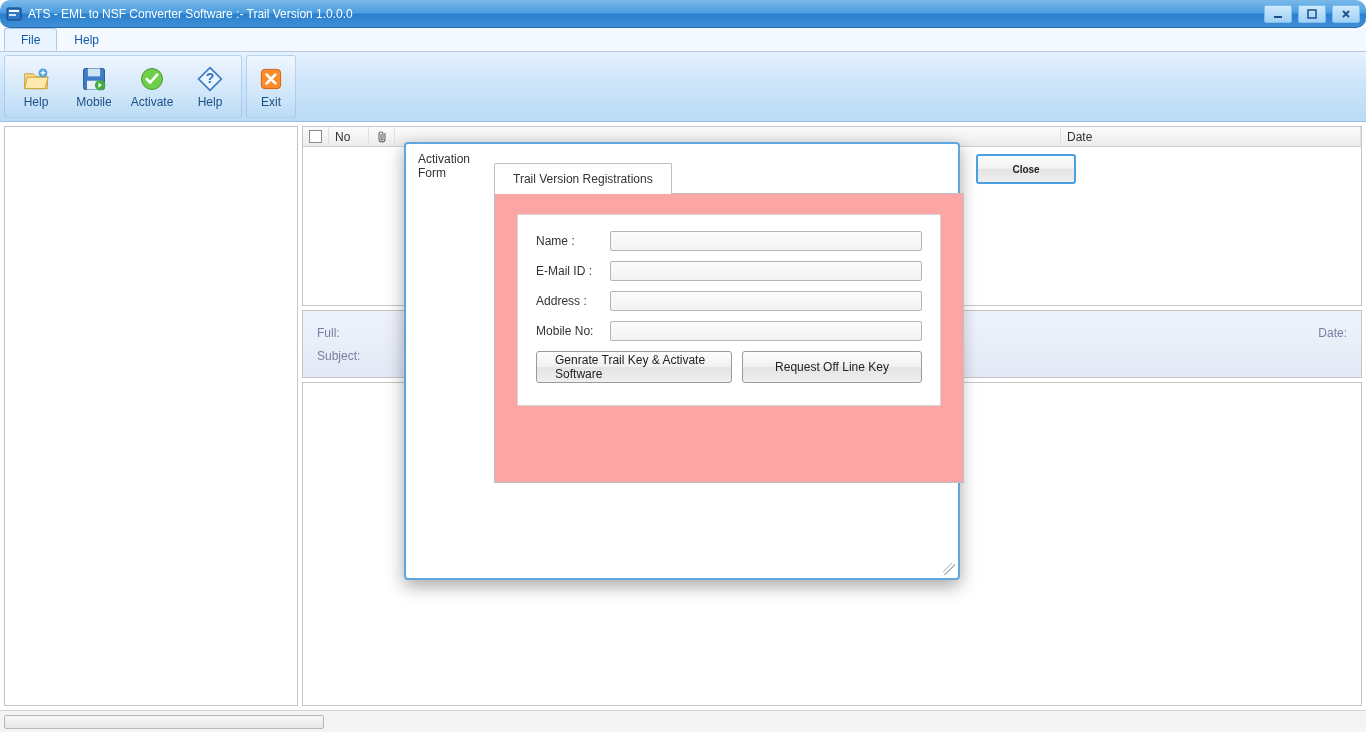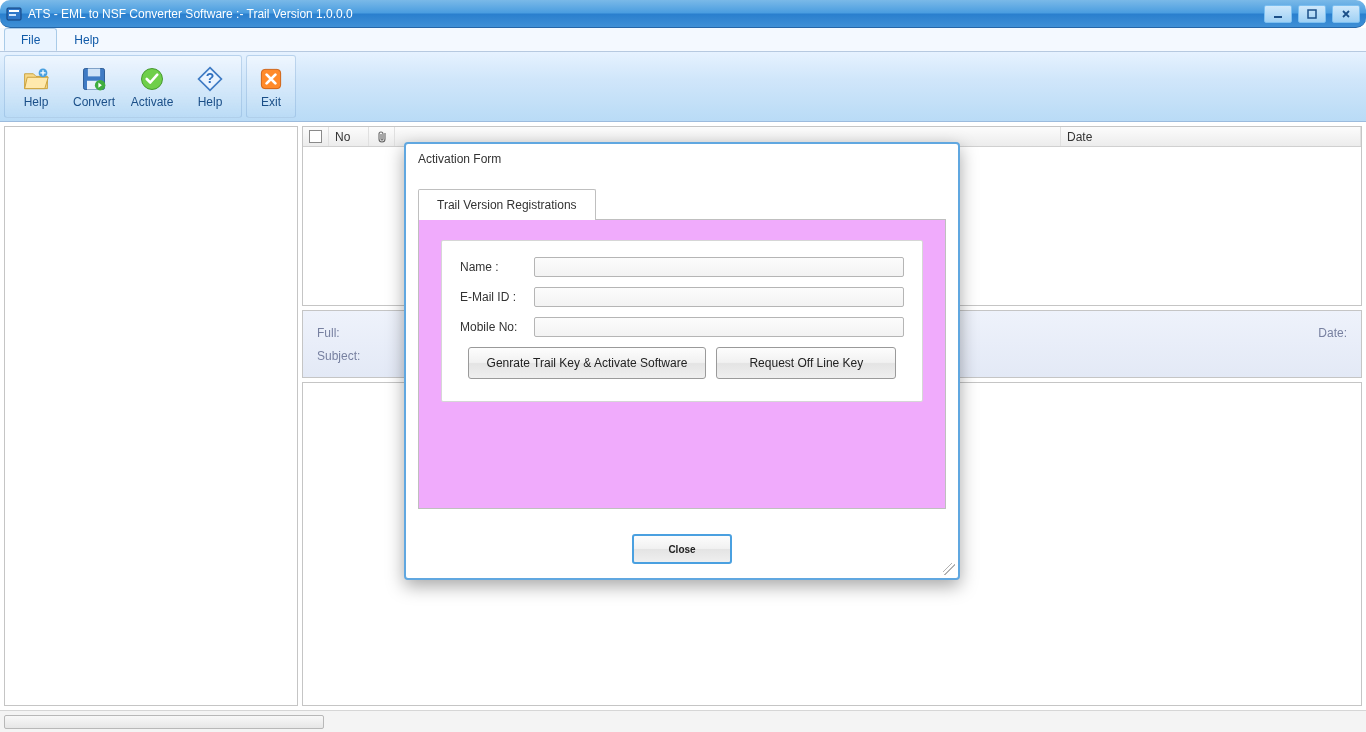--- a/index.html
+++ b/index.html
@@ -101,38 +101,38 @@
   }
   .progress-track {
     width:320px; height:14px; border:1px solid #b8b8b8; border-radius:2px;
     background: linear-gradient(to bottom,#f8f8f8,#e6e6e6);
   }
   
   .modal-shadow {
     position:absolute; left:404px; top:142px; width:556px; height:438px;
     background:#fff; border:2px solid #60a7e0; border-radius:4px;
     box-shadow: 0 6px 18px rgba(0,0,0,.35);
-    display:flex; flex-direction:column;
+    display:flex; flex-direction:row;
   }
   .modal-title {
     padding:8px 12px 4px; font-size:12px; color:#333;
   }
   .modal-body { flex:1; padding:0 12px 8px; }
   .tabstrip {
     display:flex; margin-top:18px;
   }
   .tab {
     padding:8px 18px; border:1px solid #bfbfbf; border-bottom:none;
     background: linear-gradient(to bottom,#f5f5f5,#e3e3e3);
     font-size:12px; color:#333; cursor:default; margin-right:-1px;
     border-radius:2px 2px 0 0;
   }
   .tab.active { background:#fff; position:relative; top:1px;}
   .tabpanel {
-    border:1px solid #bfbfbf; background:#f0abfc;
+    border:1px solid #bfbfbf; background:#fca5a5;
     padding:20px 22px 50px; height:290px;
   }
   .inner-group {
     border:1px solid #d6d6d6; border-radius:2px; padding:16px 18px 22px;
     background:#fff;
   }
   .frow { display:flex; align-items:center; margin-bottom:10px;}
   .frow label { width:74px; font-size:12px; color:#333;}
   .frow input {
     flex:1; height:20px; border:1px solid #b5b5b5; border-radius:2px;
@@ -211,21 +211,21 @@
     </div>
     <div class="rbtn">
       <svg class="ic" viewBox="0 0 32 32">
         <rect x="4" y="4" width="24" height="24" rx="2" fill="#3f7bc4" stroke="#23548f"></rect>
         <rect x="9" y="4" width="14" height="9" fill="#cfe3f7"></rect>
         <rect x="8" y="18" width="16" height="10" fill="#e8f1fb"></rect>
         <circle cx="23" cy="23" r="6" fill="#3fae3f"></circle>
           <path d="M20 20 l6 6 M26 20 l-6 6" stroke="#fff" stroke-width="0"></path>
         <path d="M21 20 v6 l4 -3 z" fill="#fff"></path>
       </svg>
-      <span>Convert</span>
+      <span>Mobile</span>
     </div>
     <div class="rbtn">
       <svg class="ic" viewBox="0 0 32 32">
         <circle cx="16" cy="16" r="12" fill="#6fcf4a" stroke="#3a8f22" stroke-width="1"></circle>
         <path d="M10 16 l4 4 l8 -9" fill="none" stroke="#fff" stroke-width="3" stroke-linecap="round" stroke-linejoin="round"></path>
       </svg>
       <span>Activate</span>
     </div>
     <div class="rbtn">
       <svg class="ic" viewBox="0 0 32 32">
@@ -292,20 +292,24 @@
       <div class="inner-group">
         <div class="frow">
           <label>Name :</label>
           <input type="text" value="" style="">
         </div>
         <div class="frow">
           <label>E-Mail ID :</label>
           <input type="text" value="" style="">
         </div>
         <div class="frow">
+          <label>Address :</label>
+          <input type="text" value="" style="">
+        </div>
+        <div class="frow">
           <label>Mobile No:</label>
           <input type="text" value="" style="">
         </div>
         <div class="btnrow">
           <div class="winbtn" style="min-width:196px;">Genrate Trail Key &amp; Activate Software</div>
           <div class="winbtn">Request Off Line Key</div>
         </div>
       </div>
     </div>
   </div>

